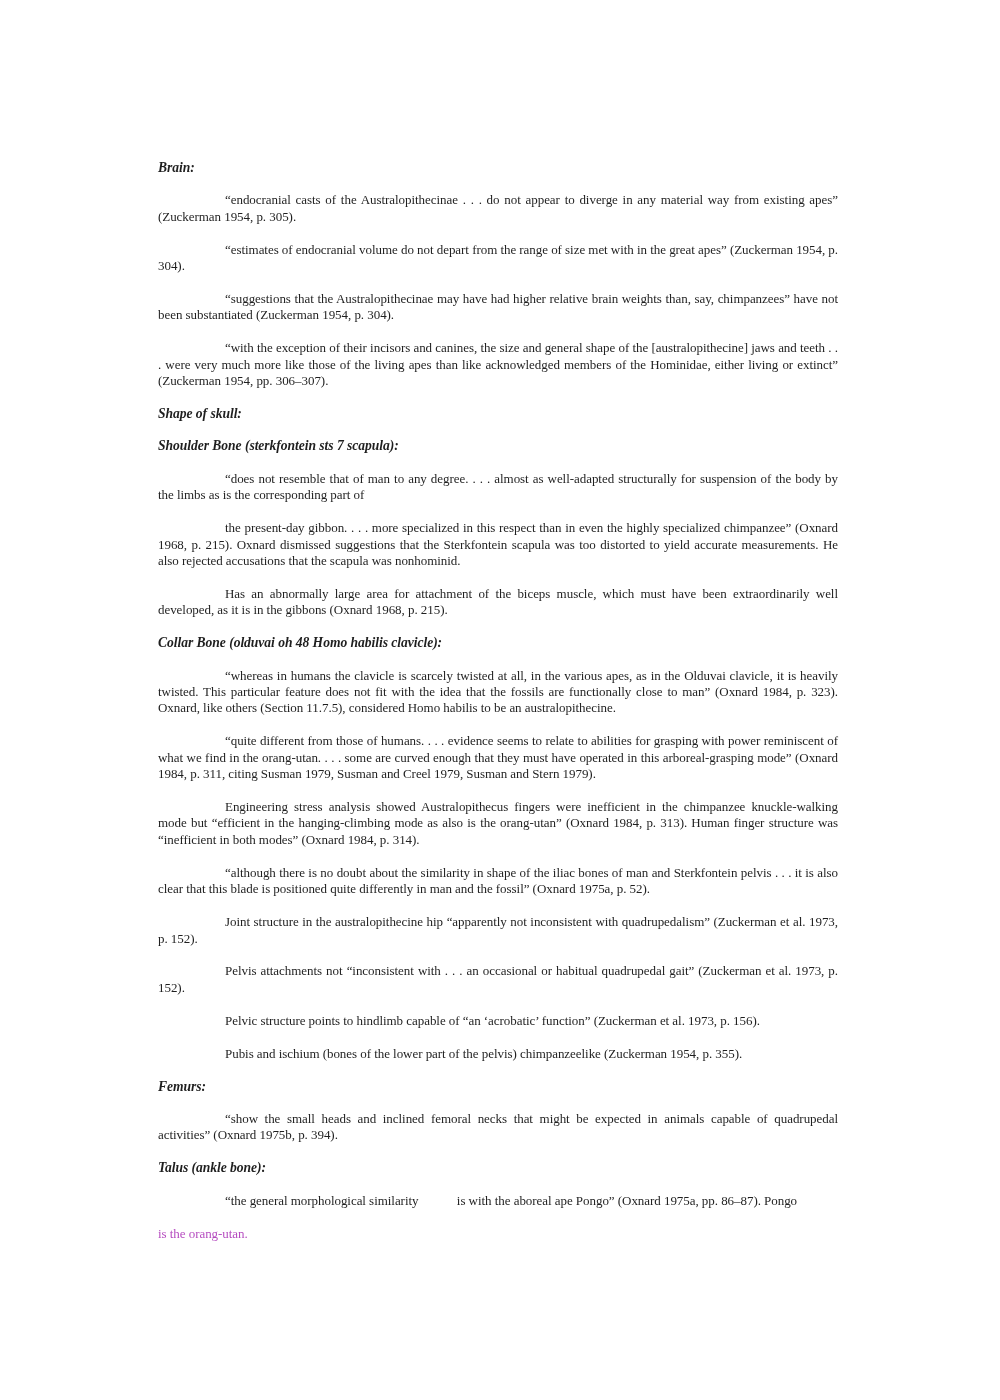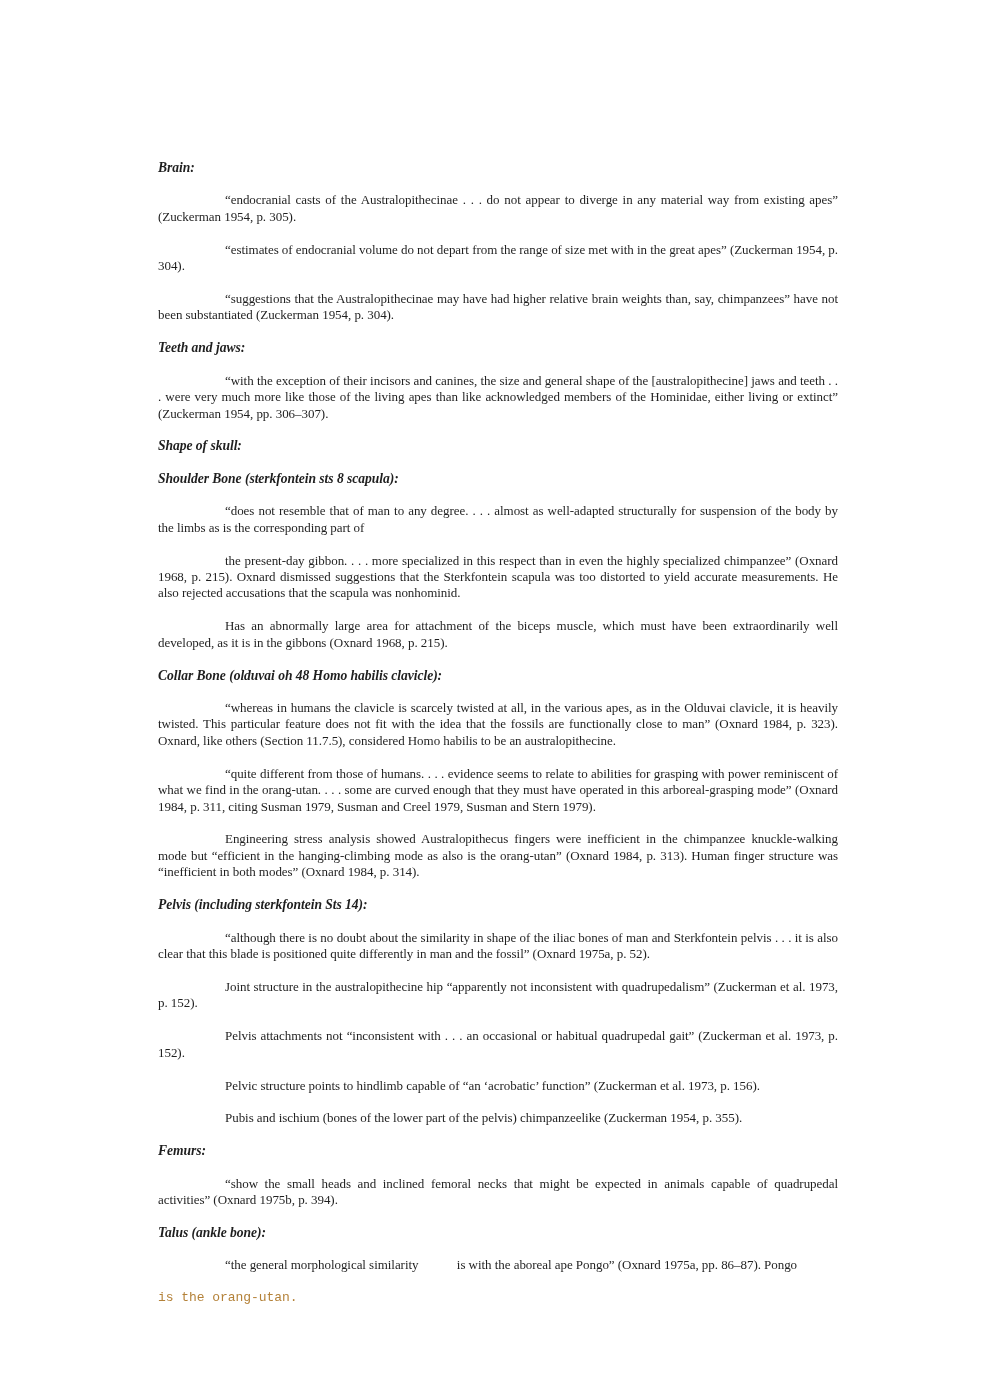--- a/index.html
+++ b/index.html
@@ -25,63 +25,60 @@
     font-size: 13.6px;
     margin: 4px 0 16px 0;
   }
   p.para {
     margin: 0 0 16.5px 0;
     text-indent: 67px;
     text-align: justify;
   }
   p.para.noindent { text-indent: 0; text-align: left; }
   p.para.faded {
-    color: #a16207;
+    color: #a21caf;
     filter: blur(0.6px);
     opacity: 0.8;
     margin-bottom: 0;
-    font-family: Liberation Mono, monospace;
   }
   .it { }
   section { margin: 0; padding: 0; }
 </style>
 </head>
 <body>
 
 <div class="page">
   <div id="content">
       <section>
         <div class="heading">Brain:</div>
         <p class="para"><span>“endocranial casts of the Australopithecinae . . . do not appear to diverge in any material way from existing apes” (Zuckerman 1954, p. 305).</span></p>
         <p class="para"><span>“estimates of endocranial volume do not depart from the range of size met with in the great apes” (Zuckerman 1954, p. 304).</span></p>
         <p class="para"><span>“suggestions that the Australopithecinae may have had higher relative brain weights than, say, chimpanzees” have not been substantiated (Zuckerman 1954, p. 304).</span></p>
       </section>
       <section>
-        <div class="heading">Teeth and jaws:</div>
         <p class="para"><span>“with the exception of their incisors and canines, the size and general shape of the [australopithecine] jaws and teeth . . . were very much more like those of the living apes than like acknowledged members of the Hominidae, either living or extinct” (Zuckerman 1954, pp. 306–307).</span></p>
       </section>
       <section>
         <div class="heading">Shape of skull:</div>
       </section>
       <section>
-        <div class="heading">Shoulder Bone (sterkfontein sts 8 scapula):</div>
+        <div class="heading">Shoulder Bone (sterkfontein sts 7 scapula):</div>
         <p class="para"><span>“does not resemble that of man to any degree. . . . almost as well-adapted structurally for suspension of the body by the limbs as is the corresponding part of</span></p>
         <p class="para"><span>the present-day gibbon. . . . more specialized in this respect than in even the highly specialized chimpanzee” (Oxnard 1968, p. 215). Oxnard dismissed suggestions that the Sterkfontein scapula was too distorted to yield accurate measurements. He also rejected accusations that the scapula was nonhominid.</span></p>
         <p class="para"><span>Has an abnormally large area for attachment of the biceps muscle, which must have been extraordinarily well developed, as it is in the gibbons (Oxnard 1968, p. 215).</span></p>
       </section>
       <section>
         <div class="heading">Collar Bone (olduvai oh 48 Homo habilis clavicle):</div>
         <p class="para"><span>“whereas in humans the clavicle is scarcely twisted at all, in the various apes, as in the Olduvai clavicle, it is heavily twisted. This particular feature does not fit with the idea that the fossils are functionally close to man” (Oxnard 1984, p. 323). Oxnard, like others (Section 11.7.5), considered </span><span class="it">Homo habilis</span><span> to be an australopithecine.</span></p>
       </section>
       <section>
         <p class="para"><span>“quite different from those of humans. . . . evidence seems to relate to abilities for grasping with power reminiscent of what we find in the orang-utan. . . . some are curved enough that they must have operated in this arboreal-grasping mode” (Oxnard 1984, p. 311, citing Susman 1979, Susman and Creel 1979, Susman and Stern 1979).</span></p>
         <p class="para"><span>Engineering stress analysis showed </span><span class="it">Australopithecus</span><span> fingers were inefficient in the chimpanzee knuckle-walking mode but “</span><span class="it">efficient</span><span> in the hanging-climbing mode as also is the orang-utan” (Oxnard 1984, p. 313). Human finger structure was “inefficient in both modes” (Oxnard 1984, p. 314).</span></p>
       </section>
       <section>
-        <div class="heading">Pelvis (including sterkfontein Sts 14):</div>
         <p class="para"><span>“although there is no doubt about the similarity in shape of the iliac bones of man and Sterkfontein pelvis . . . it is also clear that this blade is positioned quite differently in man and the fossil” (Oxnard 1975a, p. 52).</span></p>
         <p class="para"><span>Joint structure in the australopithecine hip “apparently not inconsistent with quadrupedalism” (Zuckerman </span><span class="it">et al.</span><span> 1973, p. 152).</span></p>
         <p class="para"><span>Pelvis attachments not “inconsistent with . . . an occasional or habitual quadrupedal gait” (Zuckerman </span><span class="it">et al.</span><span> 1973, p. 152).</span></p>
         <p class="para"><span>Pelvic structure points to hindlimb capable of “an ‘acrobatic’ function” (Zuckerman </span><span class="it">et al.</span><span> 1973, p. 156).</span></p>
         <p class="para"><span>Pubis and ischium (bones of the lower part of the pelvis) chimpanzeelike (Zuckerman 1954, p. 355).</span></p>
       </section>
       <section>
         <div class="heading">Femurs:</div>
         <p class="para"><span>“show the small heads and inclined femoral necks that might be expected in animals capable of quadrupedal activities” (Oxnard 1975b, p. 394).</span></p>
       </section>

